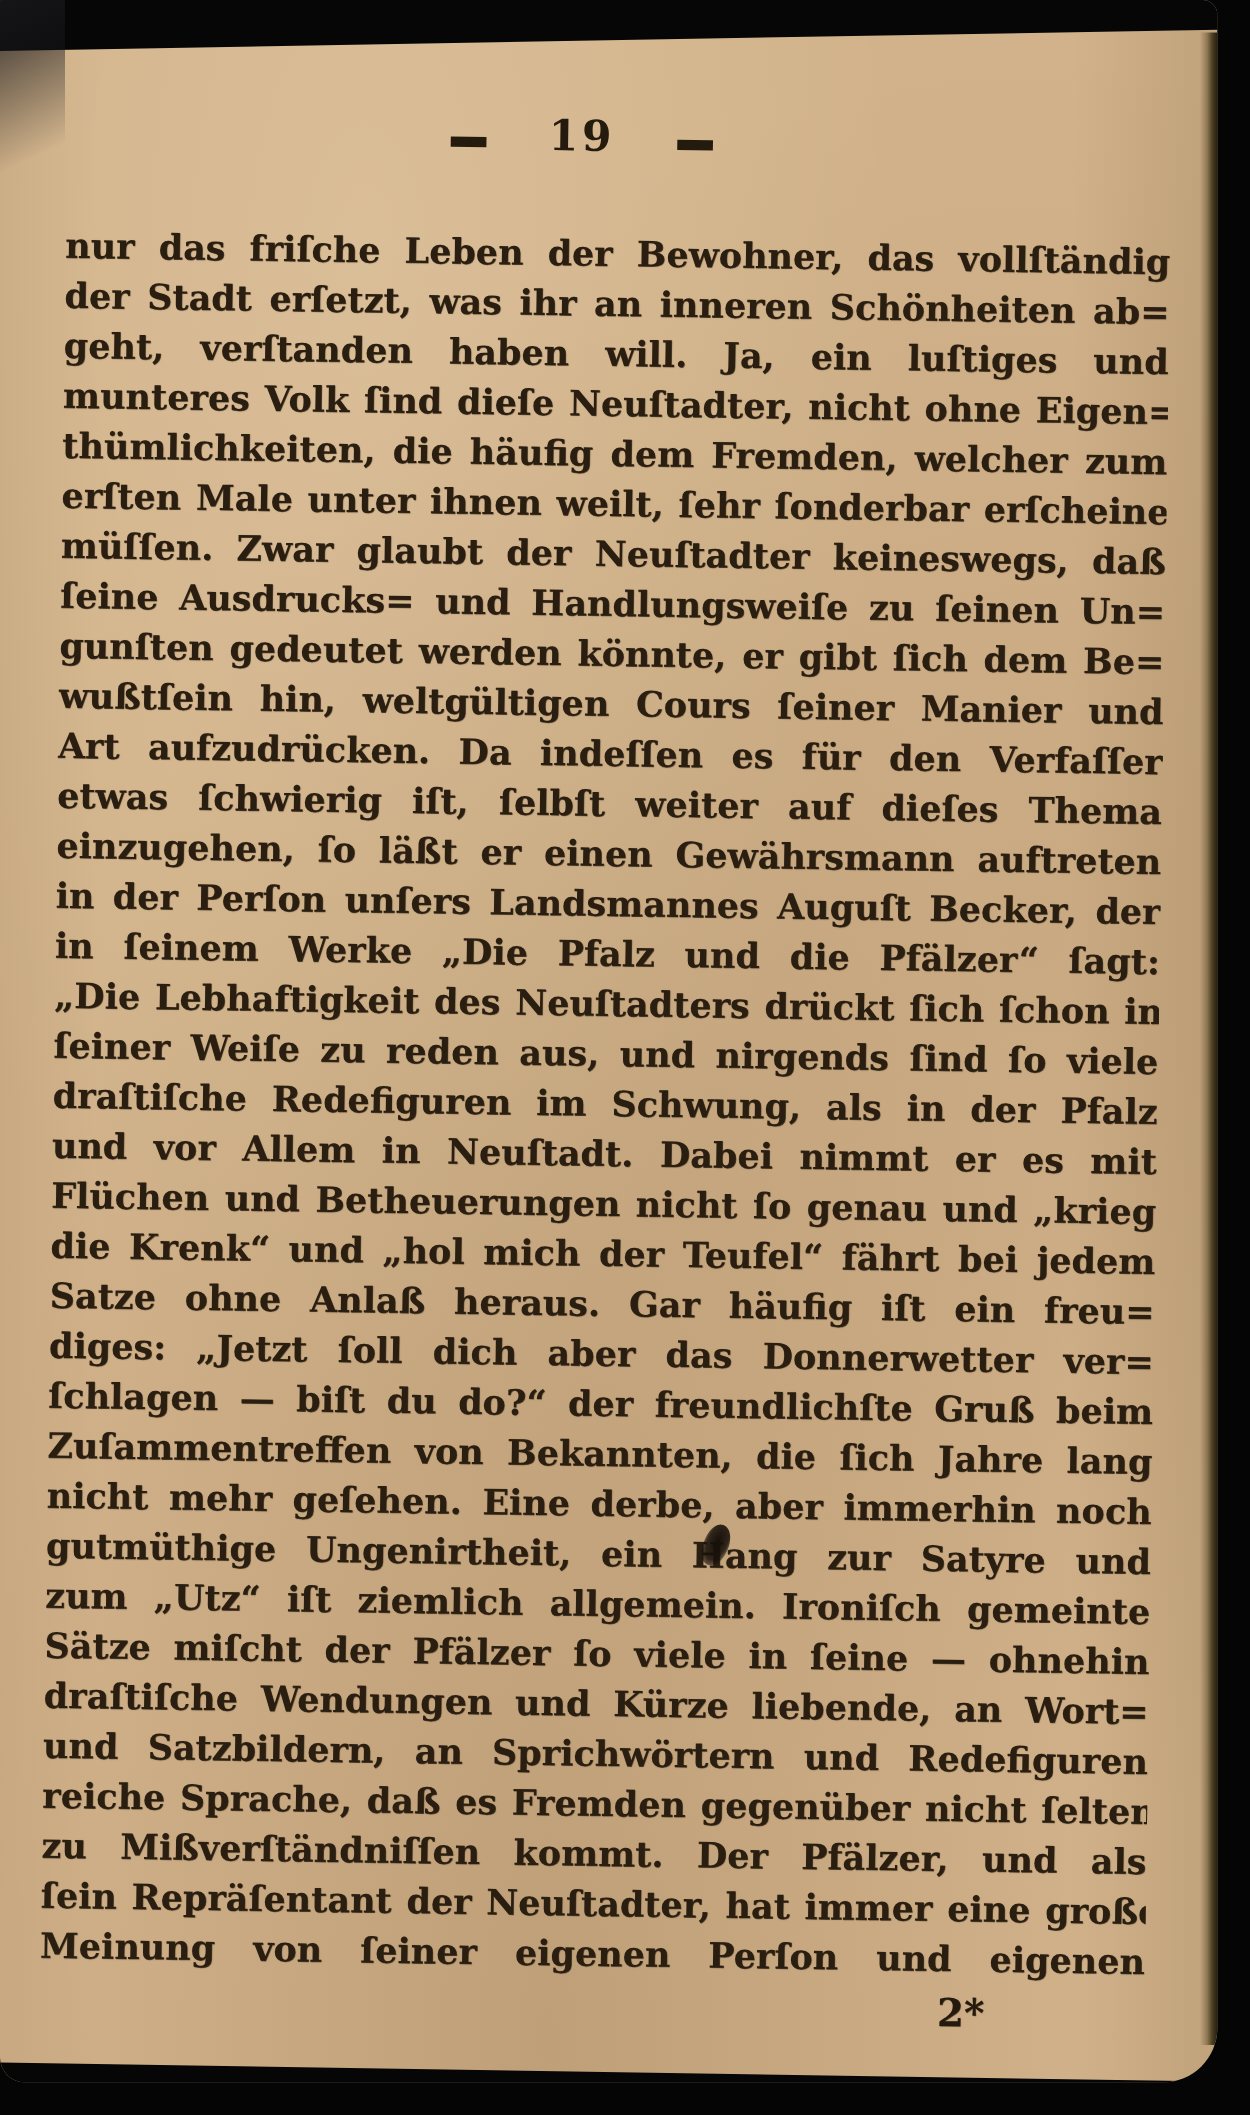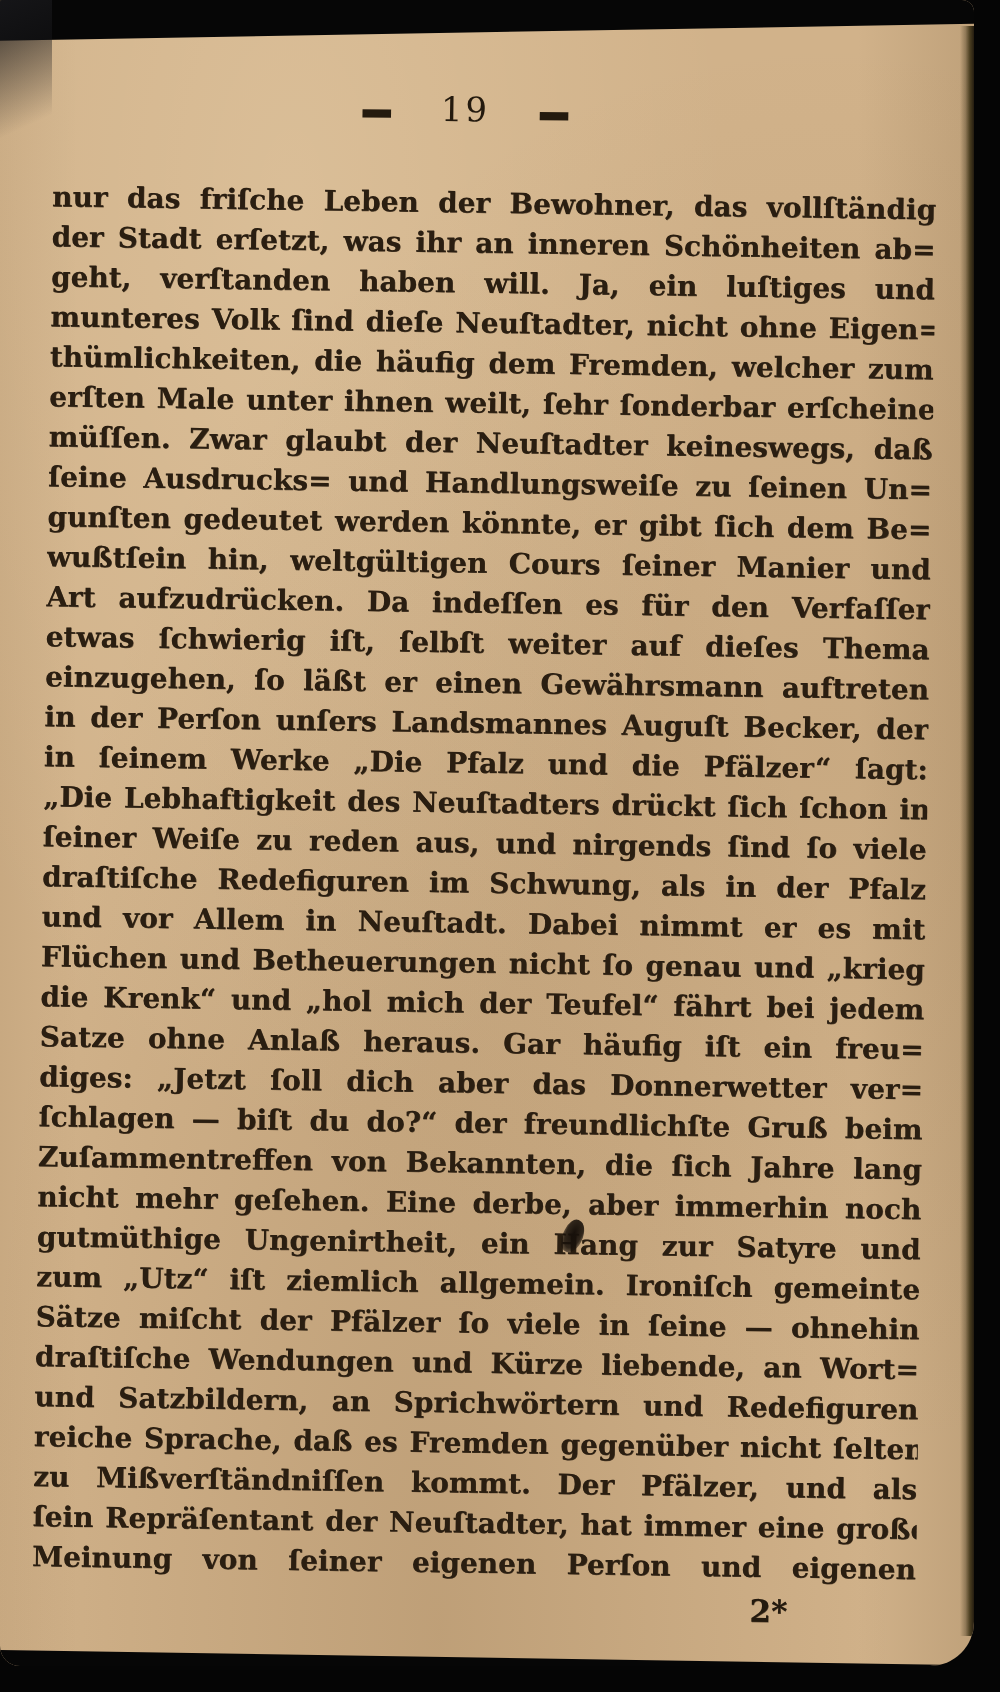--- a/index.html
+++ b/index.html
@@ -82,21 +82,21 @@
   .pagenum-row {
     display: flex;
     justify-content: center;
     align-items: center;
     gap: 48px;
     height: 44px;
     margin-left: -60px; 
   }
   .pagenum {
     font-size: 34px;
-    font-weight: 400;
+    font-weight: 700;
     letter-spacing: 3px;
     color: #241a0e;
   }
   .dash {
     font-size: 32px;
     font-weight: 700;
     display: inline-block;
     transform: scaleY(2.2);
     color: #241a0e;
   }

